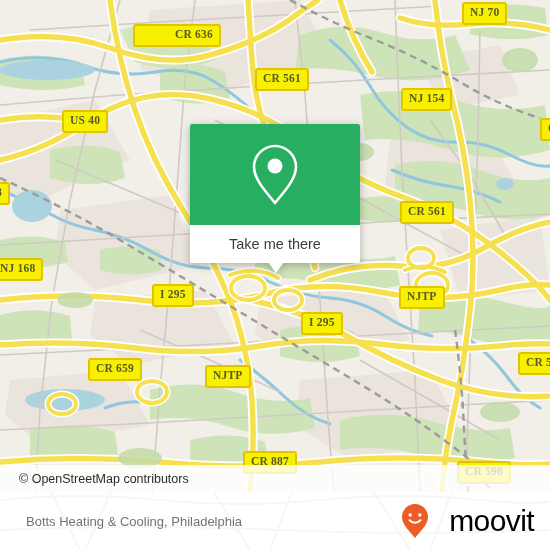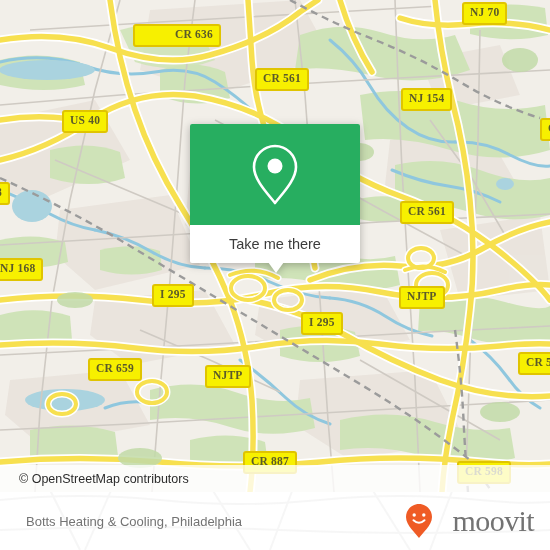--- a/index.html
+++ b/index.html
@@ -158,22 +158,22 @@
     position: absolute;
     right: 16px;
     top: 50%;
     transform: translateY(-50%);
     display: flex;
     align-items: center;
     gap: 1px;
   }
   #brand-wordmark {
     font-size: 30px;
-    color: #737373;
-    font-family: Liberation Serif, serif;
+    color: #000000;
+    font-family: Liberation Sans, sans-serif;
     letter-spacing: -0.6px;
     line-height: 1;
     margin-left: 18px;
   }
 </style>
 </head>
 <body>
 
 <div id="app">
 

